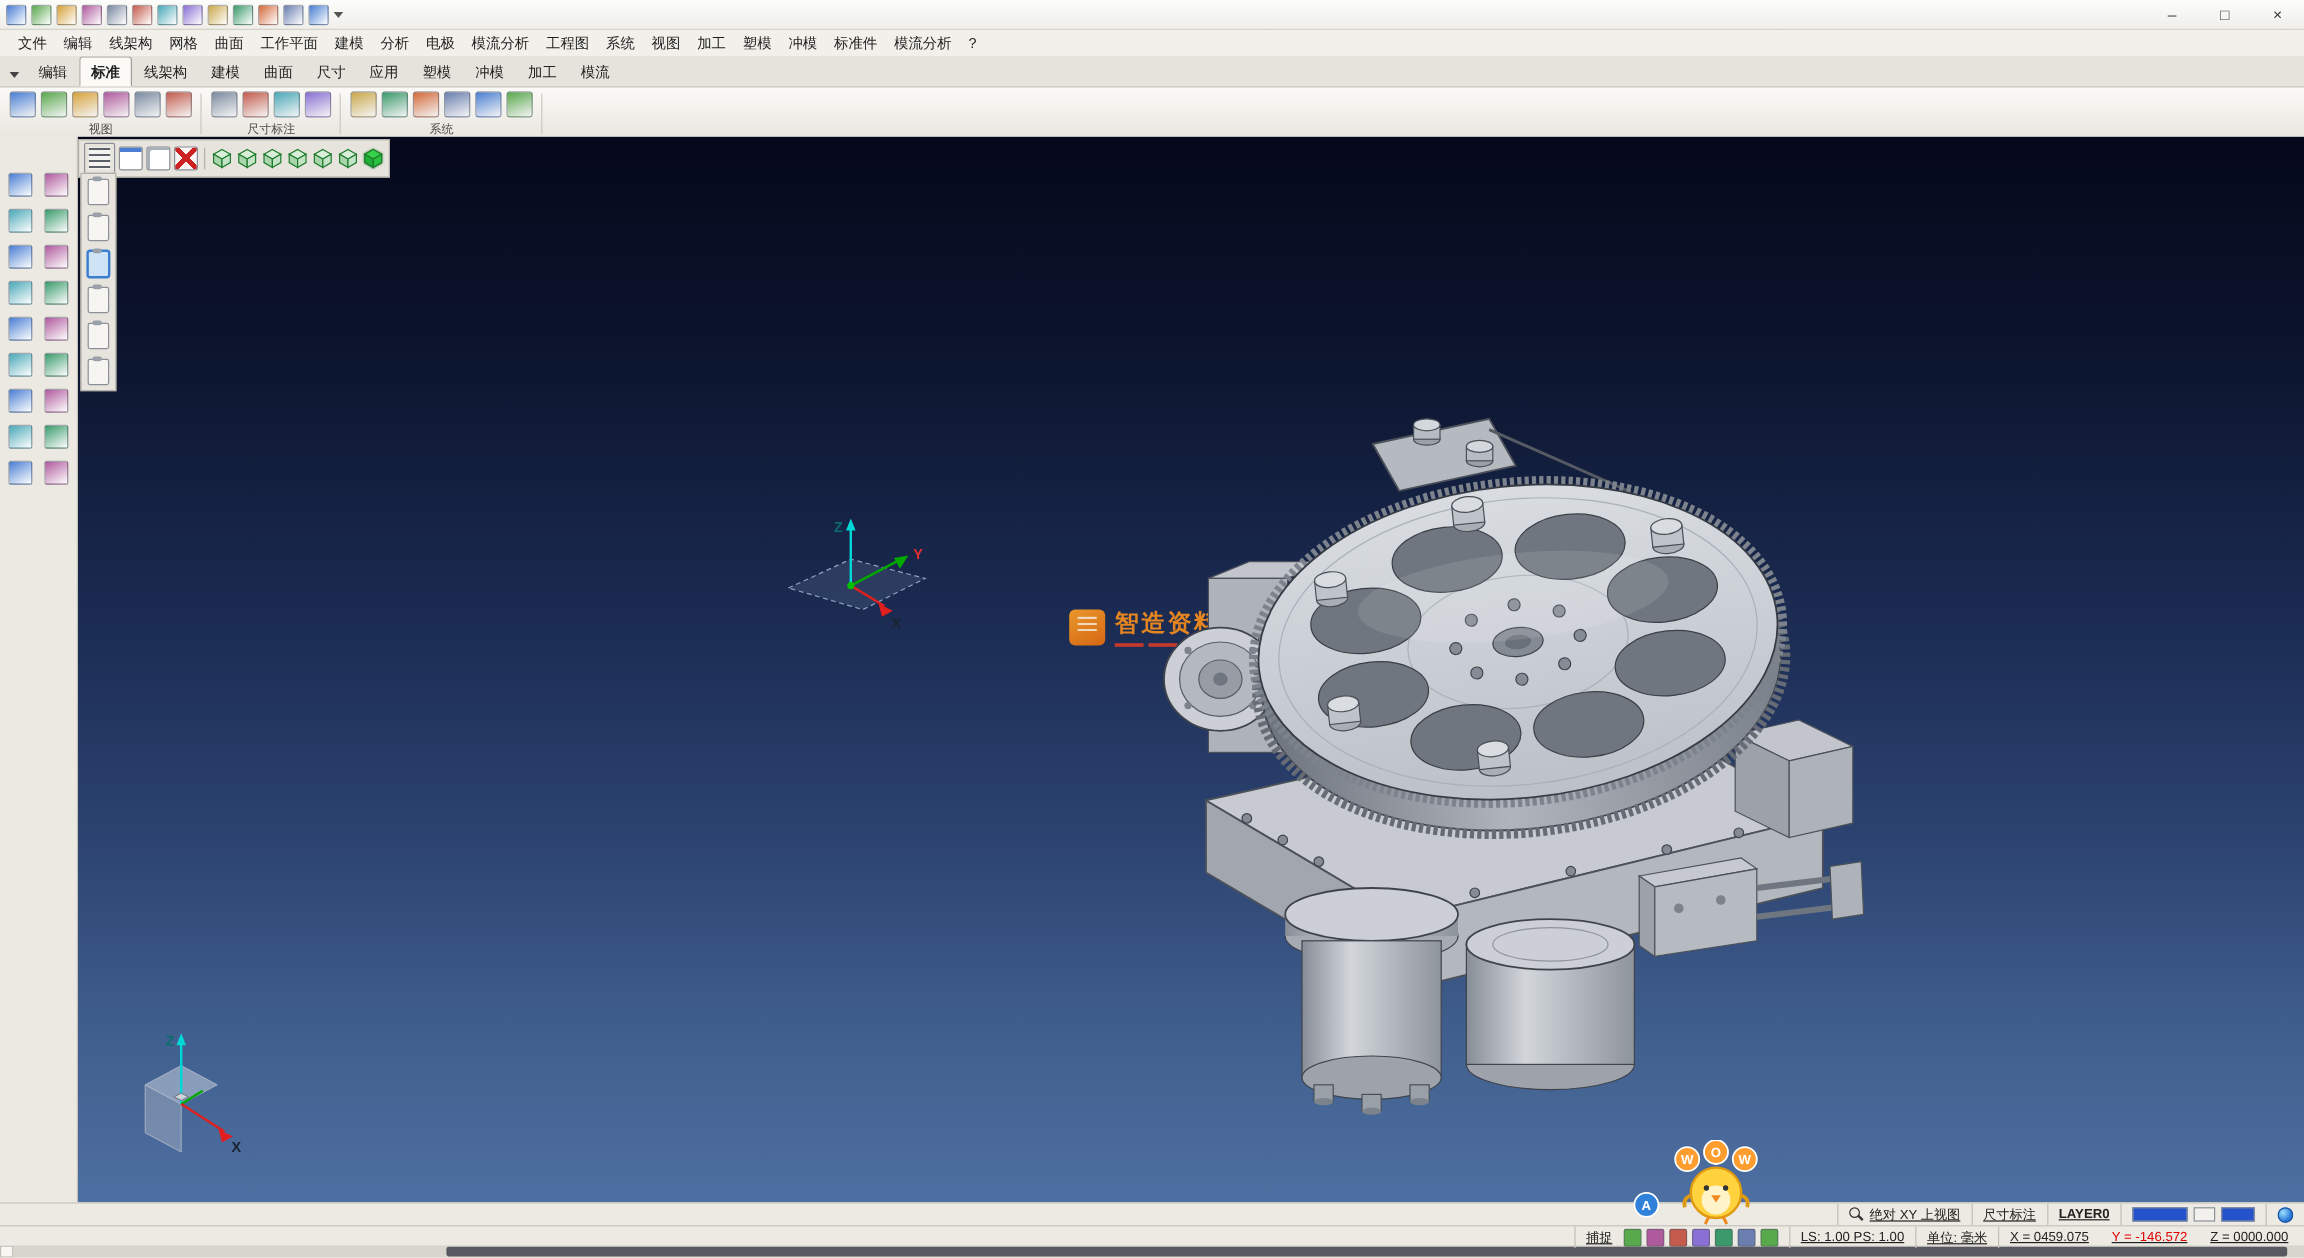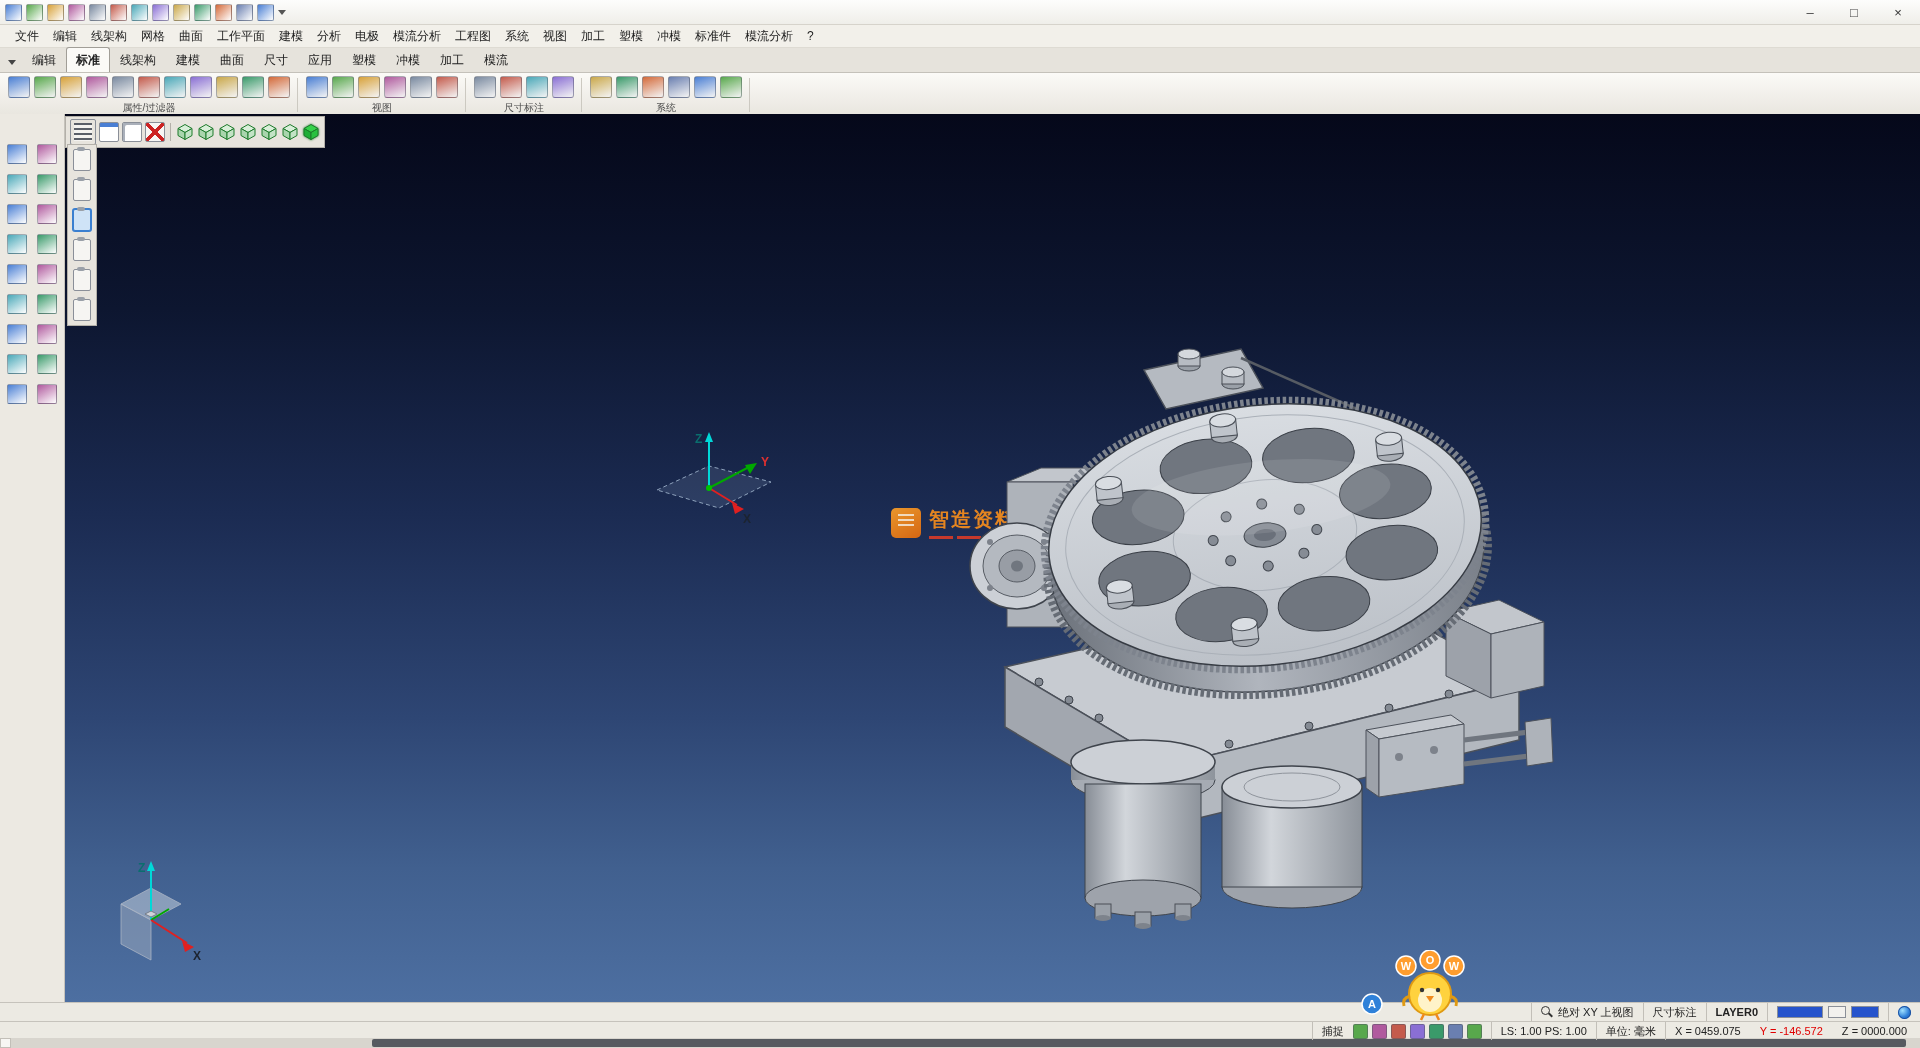--- a/index.html
+++ b/index.html
@@ -78,21 +78,21 @@
   .wm-sub{display:flex;gap:4px;}
   .wm-sub span{width:24px;height:3px;background:#d03a2a;}
 
   .model{position:absolute;left:824px;top:178px;width:760px;height:700px;}
 
   
   .mascot{position:absolute;left:1358px;top:950px;width:130px;height:72px;z-index:60;}
 
   
   .statusbar{position:absolute;left:0;right:0;bottom:10px;height:36px;background:#eceae3;font-size:11px;color:#222;z-index:10;}
-  .srow{display:flex;justify-content:flex-end;align-items:stretch;height:18px;border-top:1px solid #c6c3bc;}
+  .srow{display:flex;justify-content:flex-end;align-items:stretch;height:18px;border-top:1px solid #c6c3bc;text-decoration:underline;}
   .scell{display:flex;align-items:center;gap:5px;padding:0 9px;border-left:1px solid #c2bfb8;white-space:nowrap;}
   .scell b{font-weight:bold;}
   .coords span{margin-right:14px;}
   .coords span:last-child{margin-right:4px;}
   .mag{position:relative;width:12px;height:12px;display:inline-block;}
   .mag .mg-c{position:absolute;left:0;top:0;width:7px;height:7px;border:1.5px solid #333;border-radius:50%;}
   .mag .mg-h{position:absolute;left:7px;top:8px;width:5px;height:2px;background:#333;transform:rotate(45deg);}
   .seg{display:inline-block;height:10px;border:1px solid #8a8f98;}
   .seg.b{background:#2553cc;}
   .seg.w{background:#f2f1ee;}
@@ -165,36 +165,20 @@
       <span class="tab">曲面</span>
       <span class="tab">尺寸</span>
       <span class="tab">应用</span>
       <span class="tab">塑模</span>
       <span class="tab">冲模</span>
       <span class="tab">加工</span>
       <span class="tab">模流</span>
     </div>
 
   <div class="ribbon">
-      <div class="rgroup">
-        <div class="ricons">
-          <span class="ricon" style="background: linear-gradient(160deg, rgb(74, 127, 212), rgb(244, 244, 244));"></span>
-          <span class="ricon" style="background: linear-gradient(160deg, rgb(88, 168, 76), rgb(244, 244, 244));"></span>
-          <span class="ricon" style="background: linear-gradient(160deg, rgb(216, 162, 58), rgb(244, 244, 244));"></span>
-          <span class="ricon" style="background: linear-gradient(160deg, rgb(176, 90, 158), rgb(244, 244, 244));"></span>
-          <span class="ricon" style="background: linear-gradient(160deg, rgb(122, 138, 160), rgb(244, 244, 244));"></span>
-          <span class="ricon" style="background: linear-gradient(160deg, rgb(196, 91, 76), rgb(244, 244, 244));"></span>
-          <span class="ricon" style="background: linear-gradient(160deg, rgb(74, 168, 184), rgb(244, 244, 244));"></span>
-          <span class="ricon" style="background: linear-gradient(160deg, rgb(138, 111, 212), rgb(244, 244, 244));"></span>
-          <span class="ricon" style="background: linear-gradient(160deg, rgb(202, 168, 74), rgb(244, 244, 244));"></span>
-          <span class="ricon" style="background: linear-gradient(160deg, rgb(58, 154, 106), rgb(244, 244, 244));"></span>
-          <span class="ricon" style="background: linear-gradient(160deg, rgb(212, 106, 58), rgb(244, 244, 244));"></span>
-        </div>
-        <div class="rlabel">属性/过滤器</div>
-      </div>
       <div class="rgroup">
         <div class="ricons">
           <span class="ricon" style="background: linear-gradient(160deg, rgb(74, 127, 212), rgb(244, 244, 244));"></span>
           <span class="ricon" style="background: linear-gradient(160deg, rgb(88, 168, 76), rgb(244, 244, 244));"></span>
           <span class="ricon" style="background: linear-gradient(160deg, rgb(216, 162, 58), rgb(244, 244, 244));"></span>
           <span class="ricon" style="background: linear-gradient(160deg, rgb(176, 90, 158), rgb(244, 244, 244));"></span>
           <span class="ricon" style="background: linear-gradient(160deg, rgb(122, 138, 160), rgb(244, 244, 244));"></span>
           <span class="ricon" style="background: linear-gradient(160deg, rgb(196, 91, 76), rgb(244, 244, 244));"></span>
         </div>
         <div class="rlabel">视图</div>

